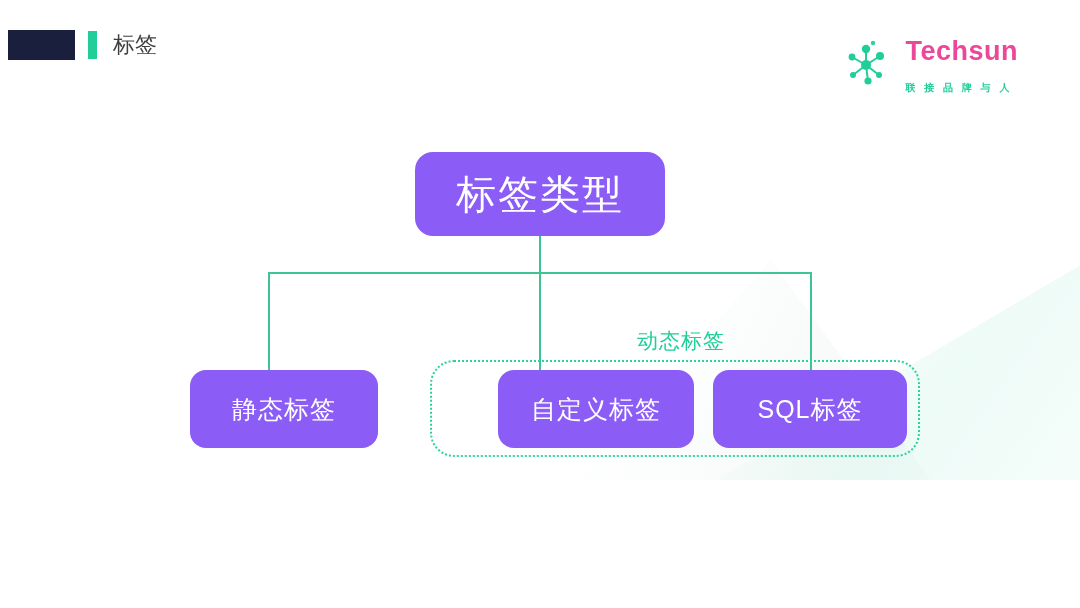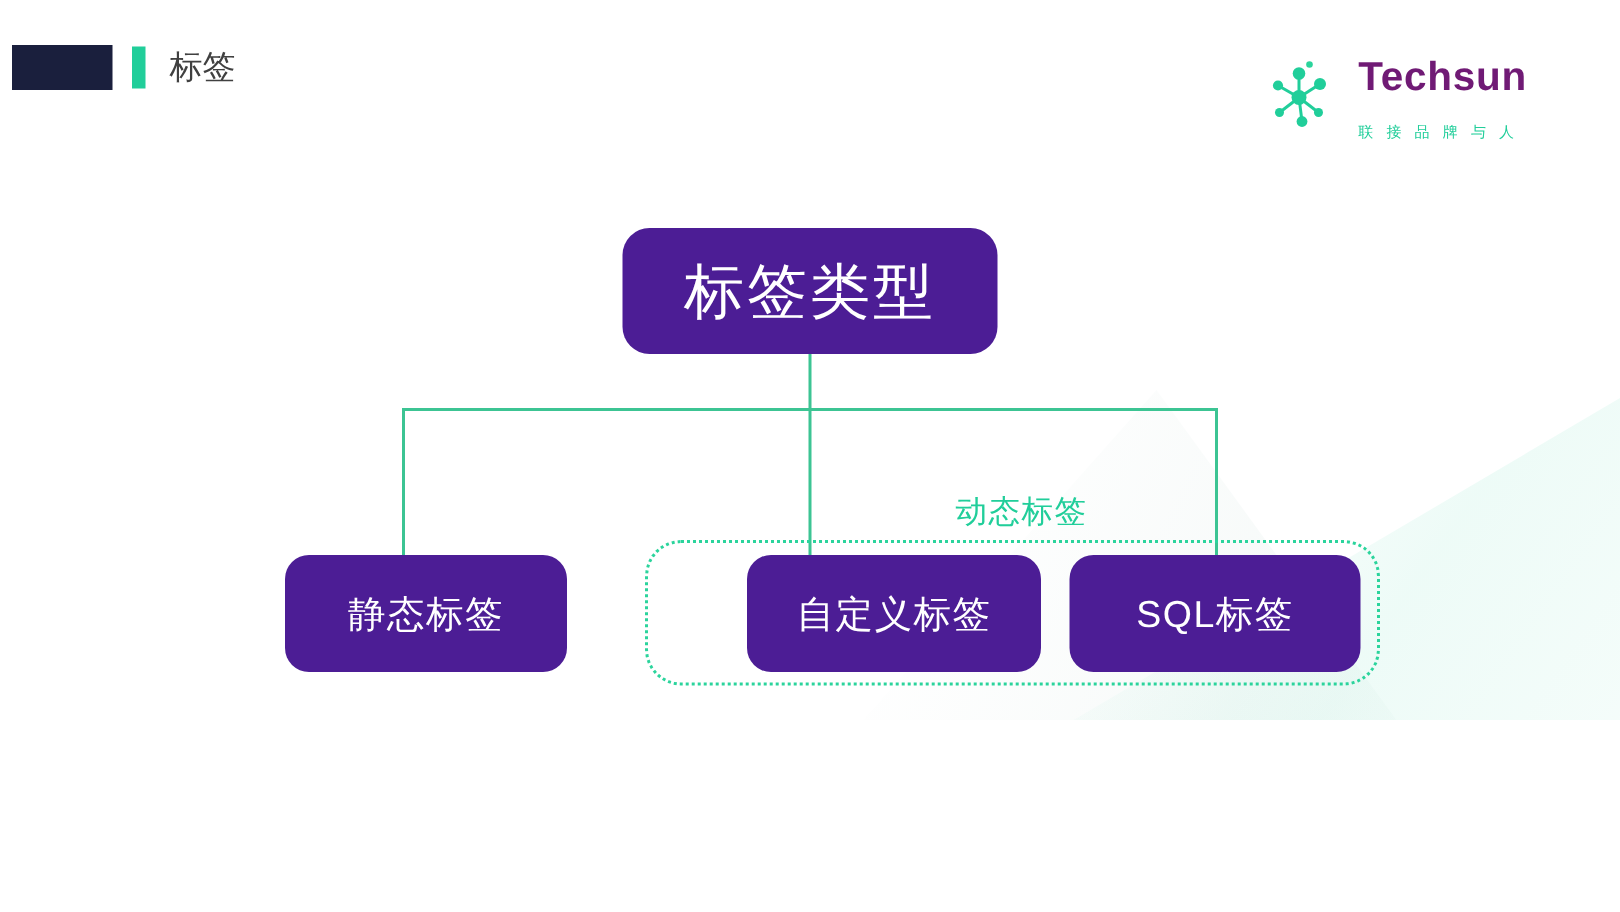--- a/index.html
+++ b/index.html
@@ -61,36 +61,36 @@
     position: absolute;
     right: 62px; top: 34px;
     display: flex;
     align-items: center;
     gap: 10px;
   }
   .logo-text-block { display: flex; flex-direction: column; align-items: flex-start; }
   .logo-wordmark {
     font-size: 27px;
     font-weight: bold;
-    color: #701a75;
+    color: #ec4899;
     line-height: 30px;
     letter-spacing: 0.5px;
   }
   .logo-tagline {
     font-size: 10px;
     color: #21ce9a;
     letter-spacing: 3px;
     margin-top: 15px;
-    font-weight: normal;
+    font-weight: bold;
   }
 
   
   .node {
     position: absolute;
-    background: #4c1d95;
+    background: #8b5cf6;
     border-radius: 18px;
     display: flex;
     align-items: center;
     justify-content: center;
     color: #ffffff;
   }
   .node-root {
     left: 415px; top: 152px;
     width: 250px; height: 84px;
     font-size: 40px;

